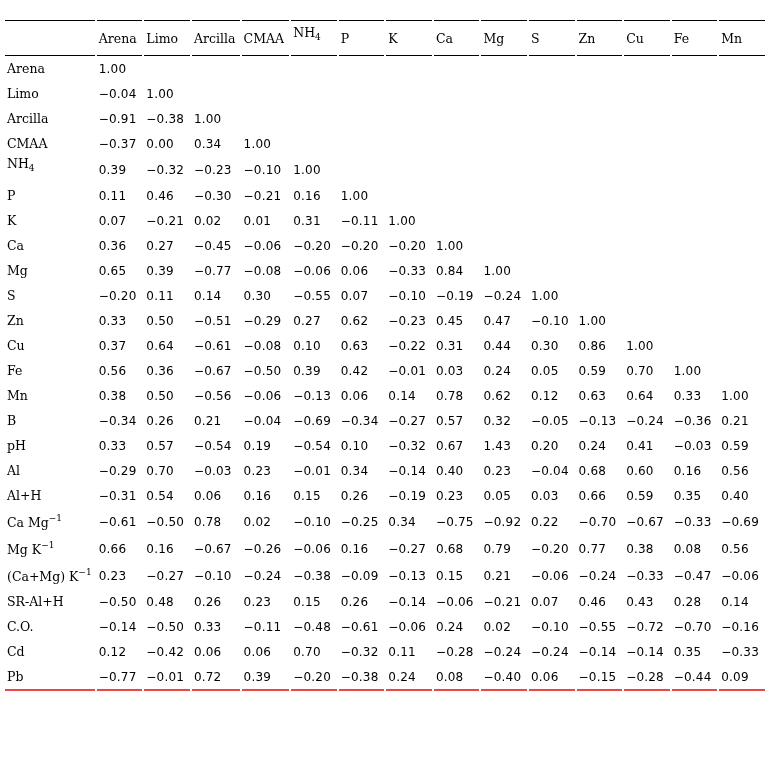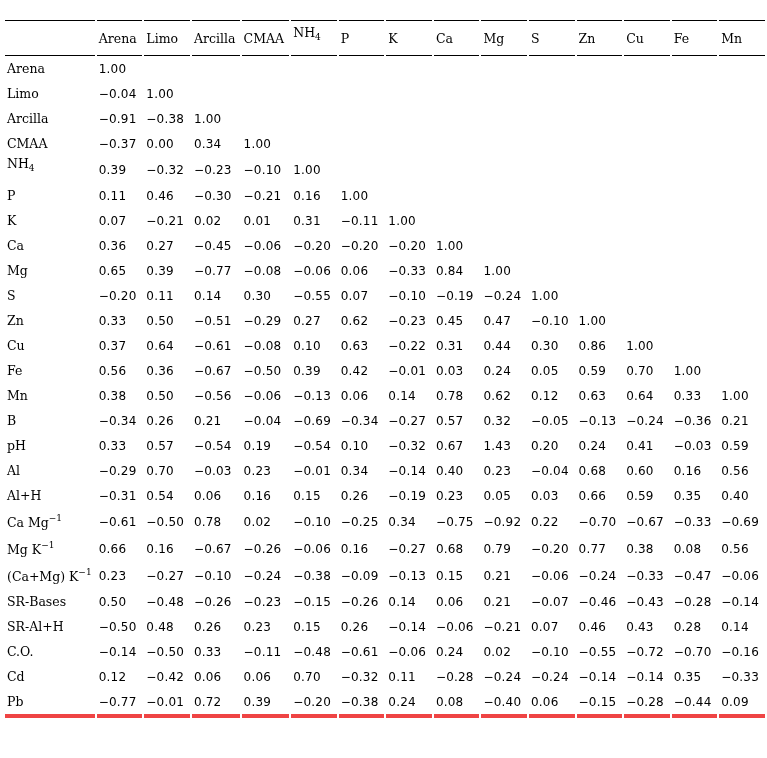--- a/index.html
+++ b/index.html
@@ -5,21 +5,21 @@
   html, body { margin:0; padding:0; background:#ffffff; }
   body { width:767px; height:758px; overflow:hidden; font-family:"DejaVu Serif", serif; color:#000; }
   table { border-collapse:separate; border-spacing:2px 0; margin-left:3px; margin-top:20px; font-size:12.5px; }
   th, td { padding:0 0 0 2px; text-align:left; white-space:nowrap; font-weight:normal; vertical-align:middle; }
   thead th { border-top:1px solid #000; border-bottom:1px solid #000; height:30px; }
   th.lab, td.lab { width:88px; }
   th.c, td.c { width:44px; }
   th.c.w { width:46px; }
   tbody td { height:25px; }
   tbody tr.tall td { height:27px; }
-  tbody tr.last td { border-bottom:4px solid #ef4444; }
+  tbody tr.last td { border-bottom:2px solid #ef4444; }
   sup { font-size:9px; vertical-align:6px; }
   sub { font-size:9px; vertical-align:-3px; }
   .num { font-family:"DejaVu Sans", sans-serif; font-size:12px; letter-spacing:0.2px; }
 </style>
 </head>
 <body>
 
 <table>
   <thead>
     <tr id="hdr">
@@ -392,37 +392,20 @@
         <td class="c num">−0.13</td>
         <td class="c num">0.15</td>
         <td class="c num">0.21</td>
         <td class="c num">−0.06</td>
         <td class="c num">−0.24</td>
         <td class="c num">−0.33</td>
         <td class="c num">−0.47</td>
         <td class="c num">−0.06</td>
       </tr>
       <tr>
-        <td class="lab">SR-Bases</td>
-        <td class="c num">0.50</td>
-        <td class="c num">−0.48</td>
-        <td class="c num">−0.26</td>
-        <td class="c num">−0.23</td>
-        <td class="c num">−0.15</td>
-        <td class="c num">−0.26</td>
-        <td class="c num">0.14</td>
-        <td class="c num">0.06</td>
-        <td class="c num">0.21</td>
-        <td class="c num">−0.07</td>
-        <td class="c num">−0.46</td>
-        <td class="c num">−0.43</td>
-        <td class="c num">−0.28</td>
-        <td class="c num">−0.14</td>
-      </tr>
-      <tr>
         <td class="lab">SR-Al+H</td>
         <td class="c num">−0.50</td>
         <td class="c num">0.48</td>
         <td class="c num">0.26</td>
         <td class="c num">0.23</td>
         <td class="c num">0.15</td>
         <td class="c num">0.26</td>
         <td class="c num">−0.14</td>
         <td class="c num">−0.06</td>
         <td class="c num">−0.21</td>

